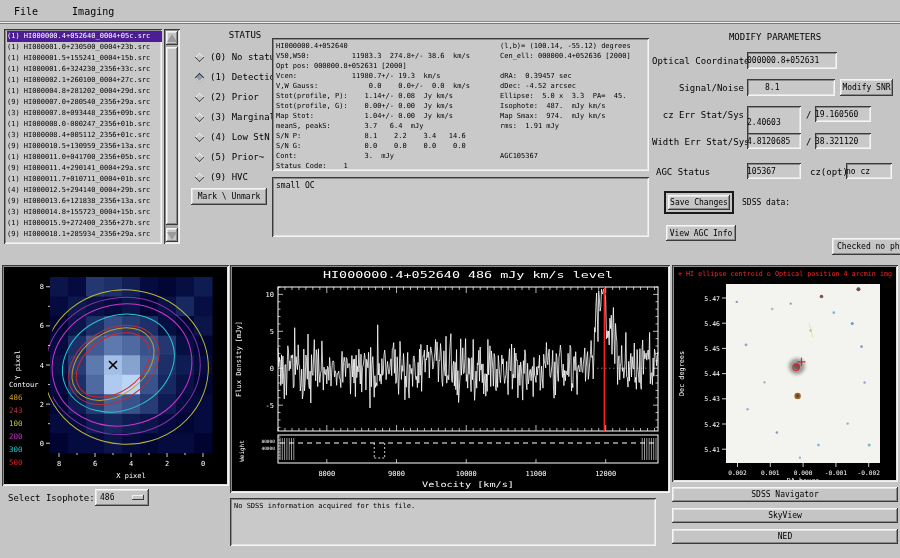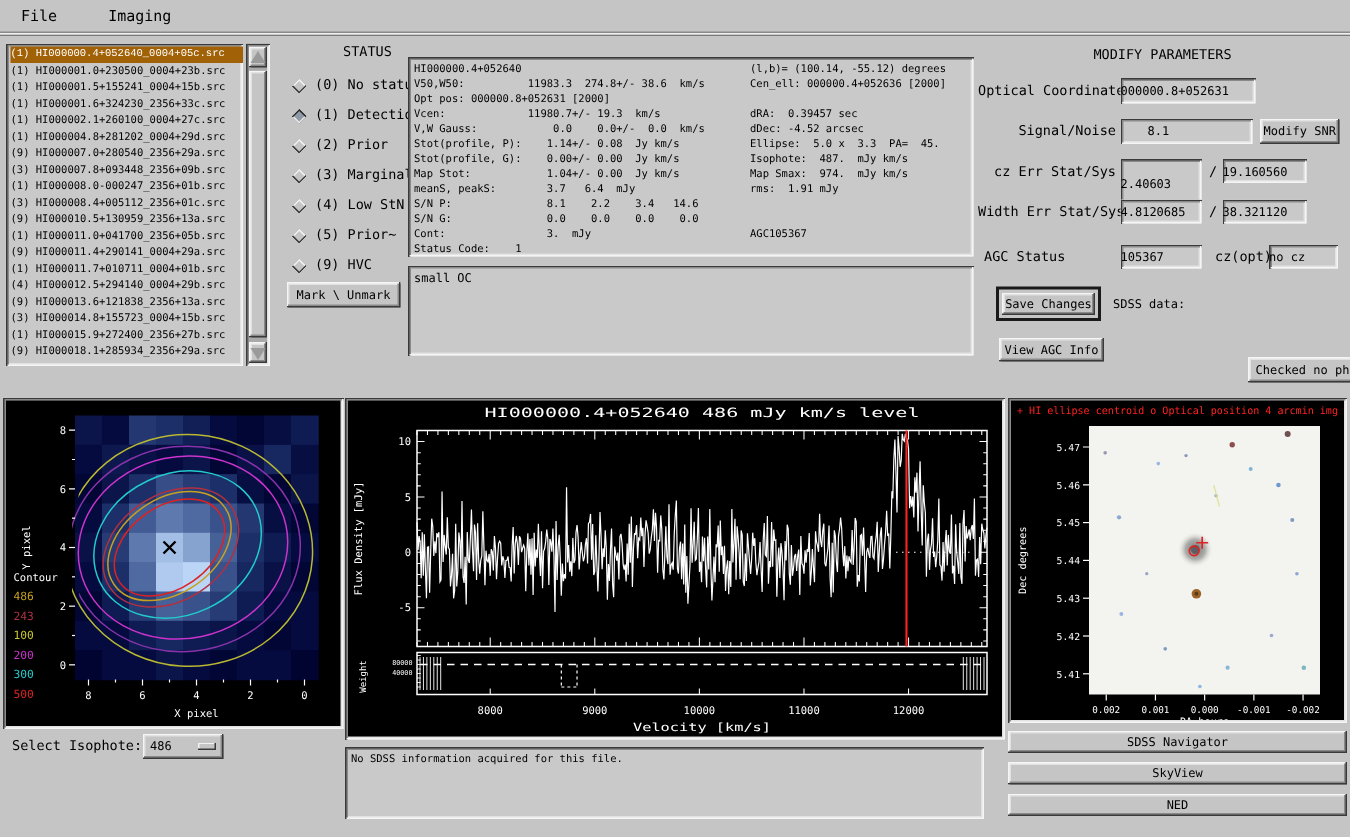--- a/index.html
+++ b/index.html
@@ -9,21 +9,21 @@
   .raised{background:#c5c5c5;box-shadow:inset -1px -1px 0 #3a3a3a,inset 1px 1px 0 #f5f5f5,inset -2px -2px 0 #8a8a8a,inset 2px 2px 0 #e2e2e2;}
   .sunken{background:#c9c9c9;box-shadow:inset 1px 1px 0 #3a3a3a,inset -1px -1px 0 #f5f5f5,inset 2px 2px 0 #8a8a8a,inset -2px -2px 0 #e2e2e2;}
   .btn{display:flex;align-items:center;justify-content:center;font-size:8px;cursor:default;white-space:pre;}
   .lbl{font-size:9px;white-space:pre;}
   .field{font-size:8px;display:flex;align-items:center;padding-left:0;white-space:pre;overflow:hidden;}
   .menubar{height:22px;background:#c5c5c5;box-shadow:inset 0 -1px 0 #8a8a8a;display:flex;align-items:center;}
   .menu-item{font-size:10px;padding:3px 8px;margin-left:6px;}
   .sep{height:2px;background:#c5c5c5;box-shadow:inset 0 1px 0 #f2f2f2,inset 0 -1px 0 #7a7a7a;}
   .list{font-size:7px;line-height:11.1px;padding:2px 0 0 3px;overflow:hidden;height:100%;}
   .list-item{white-space:pre;height:11px;}
-  .list-item.sel{background:#a16207;color:#fff;font-family:Liberation Mono, monospace;}
+  .list-item.sel{background:#4c1d95;color:#fff;}
   .radio-row{position:absolute;display:flex;align-items:center;gap:7px;height:12px;}
   .diamond{width:7px;height:7px;transform:rotate(45deg);background:#c5c5c5;
     box-shadow:inset -1px -1px 0 #3a3a3a,inset 1px 1px 0 #f2f2f2;flex:0 0 7px;}
   .diamond.sel{background:#8f9aa5;box-shadow:inset 1px 1px 0 #2a2a2a,inset -1px -1px 0 #e8e8e8;}
   .radio-lbl{font-size:9px;white-space:pre;}
   .info{font-size:7px;line-height:10px;padding:3px 0 0 4px;}
   .info-line{display:flex;}
   .info-line .il{flex:0 0 224px;white-space:pre;}
   .info-line .ir{white-space:pre;}
   .ddown{display:flex;align-items:center;justify-content:space-between;font-size:8px;padding:0 5px;white-space:pre;}

